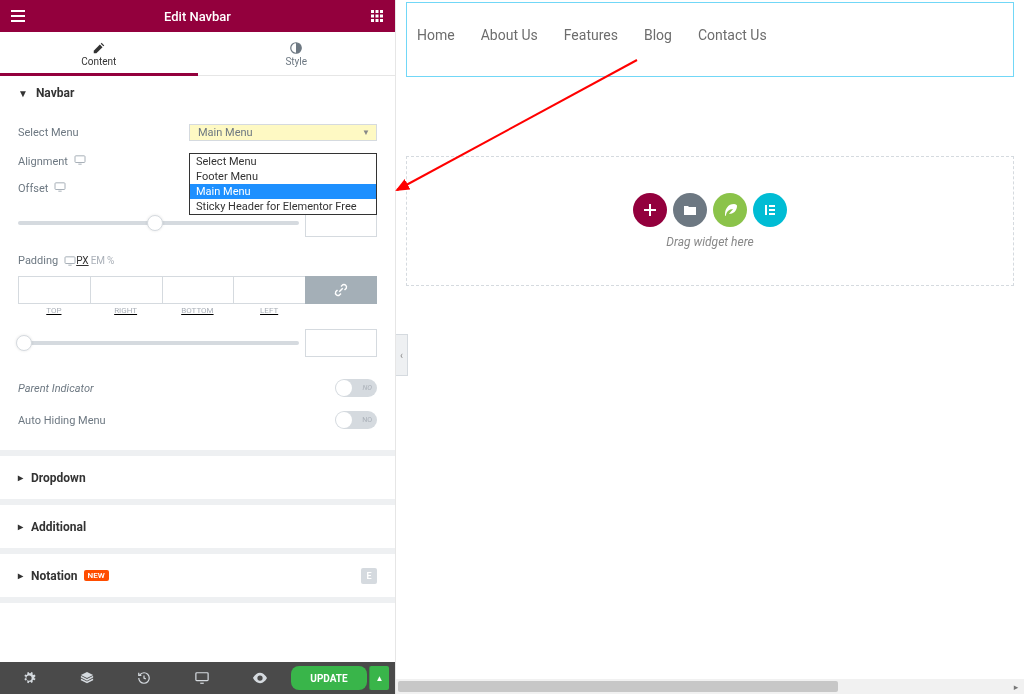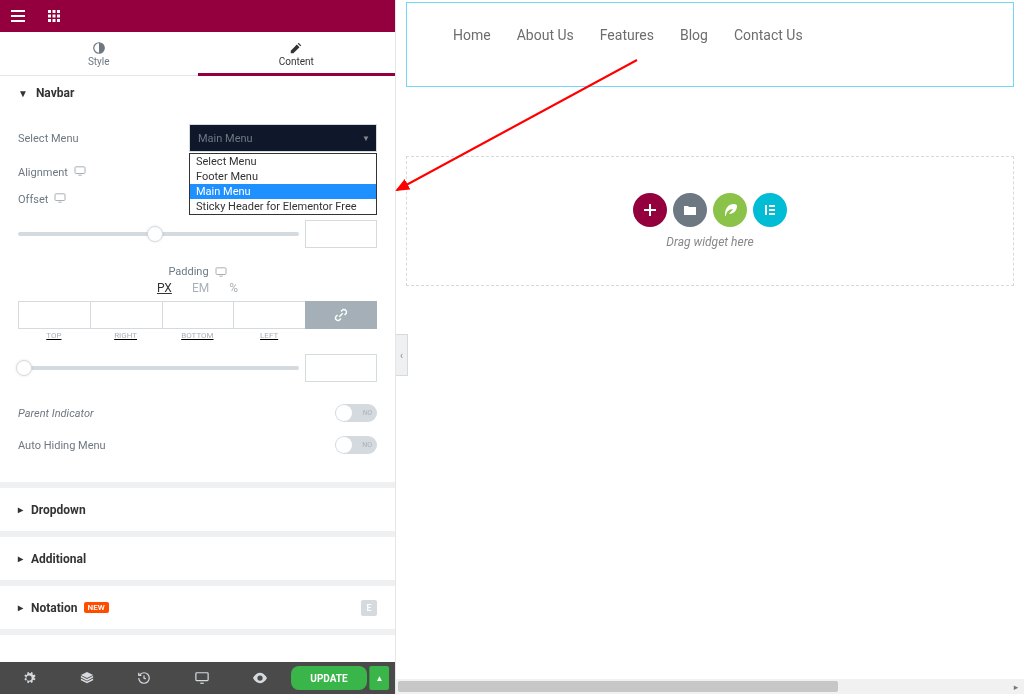--- a/index.html
+++ b/index.html
@@ -22,35 +22,35 @@
 .section-hdr { display:flex; align-items:center; padding:10px 18px; font-size:12px; font-weight:700; color:#333; cursor:pointer;}
 .section-hdr .caret { margin-right:8px; font-size:10px; color:#333;}
 .section-body { padding: 0 18px 18px 18px; position:relative;}
 
 .row { display:flex; align-items:center; margin-top:14px; font-size:11px; color:#6d7882;}
 .row .lab { flex:0 0 168px; display:flex; align-items:center; gap:6px;}
 .row .ctl { flex:1; display:flex; justify-content:flex-end; align-items:center;}
 .resp-ic { color:#a8b0b8;}
 .resp-ic svg { width:12px; height:10px;}
 
-.select-box { width:188px; height:28px; border:1px solid #d5dadf; background:#0f172a; display:flex; align-items:center; padding:0 8px; font-size:11px; color:#6d7882; cursor:pointer; position:relative;}
+.select-box { width:188px; height:17px; border:1px solid #d5dadf; background:#fef9c3; display:flex; align-items:center; padding:0 8px; font-size:11px; color:#6d7882; cursor:pointer; position:relative;}
 .select-box .dd { position:absolute; right:6px; font-size:8px; color:#888;}
 .dropdown-open { position:absolute; top:28px; left:-1px; right:-1px; border:1px solid #333; background:#fff; z-index:50;}
 .dropdown-open .opt { padding:1px 6px; font-size:11px; color:#333; cursor:pointer;}
 .dropdown-open .opt.sel { background:#1e90ff; color:#fff;}
 
 .slider-row { margin-top:14px;}
 .slider-line { display:flex; align-items:center; gap:6px;}
 .slider { flex:1; height:4px; background:#d5dadf; position:relative; border-radius:2px;}
 .slider .knob { position:absolute; top:-6px; width:16px; height:16px; border-radius:50%; background:#fff; border:1px solid #d5dadf; box-shadow:0 0 3px rgba(0,0,0,.1);}
 .numbox { width:72px; height:28px; border:1px solid #d5dadf;}
 
 .pad { margin-top:14px;}
-.pad-top { display:flex; justify-content:flex-start; align-items:center;flex-direction:column;}
-.pad-units { display:flex; gap:20px; font-size:12px; color:#aab0b8;}
+.pad-top { display:flex; justify-content:flex-start; align-items:center;}
+.pad-units { display:flex; gap:2px; font-size:10px; color:#aab0b8;}
 .pad-units .u.active { color:#333; text-decoration:underline;}
 .pad-grid { display:flex; margin-top:6px;}
 .pad-cell { flex:1; height:28px; border:1px solid #d5dadf; border-right:none;}
 .pad-link { width:72px; height:28px; background:#a4afb7; display:flex; align-items:center; justify-content:center; color:#fff;}
 .pad-labs { display:flex;text-decoration:underline;}
 .pad-labs span { flex:1; text-align:center; font-size:8px; color:#aab0b8; padding-top:2px;}
 .pad-labs span.last{ width:72px; flex:0 0 72px;}
 
 .toggle { width:42px; height:18px; border-radius:9px; background:#d5dadf; position:relative; display:flex; align-items:center; justify-content:flex-end; padding-right:5px; font-size:7px; color:#aab0b8;}
 .toggle .tk { position:absolute; left:1px; top:1px; width:16px; height:16px; border-radius:50%; background:#fff;}
@@ -64,21 +64,21 @@
 
 .footer { height:32px; background:#4a4a4a; display:flex; align-items:center;}
 .ft-btn { flex:1; display:flex; align-items:center; justify-content:center; color:#d5dadf; cursor:pointer;}
 .ft-btn svg{width:14px;height:14px;}
 .update { flex:0 0 76px; height:24px; margin:0 2px 0 2px; background:#39b54a; color:#fff; font-size:10px; font-weight:700; display:flex; align-items:center; justify-content:center; border-radius:8px; cursor:pointer;}
 .update-dd { flex:0 0 20px; height:24px; margin-right:6px; background:#39b54a; border-left:1px solid rgba(0,0,0,.15); display:flex; align-items:center; justify-content:center; border-radius:2px; color:#fff; font-size:8px; cursor:pointer;}
 
 
 .canvas { flex:1; height:694px; position:relative; background:#fff; overflow:hidden;}
 .collapse-handle { position:absolute; left:0; top:334px; width:12px; height:42px; background:#eef0f2; border:1px solid #d5dadf; border-left:none; display:flex; align-items:center; justify-content:center; color:#888; font-size:10px; cursor:pointer;}
-.nav-prev { position:absolute; left:10px; right:10px; top:2px; height:85px; border:1px solid #71d7f7;padding-left:36px;}
+.nav-prev { position:absolute; left:10px; right:10px; top:2px; height:75px; border:1px solid #71d7f7;}
 .nav-prev ul { list-style:none; display:flex; gap:26px; padding:24px 10px;}
 .nav-prev li { font-size:14px; color:#6d6d6d; cursor:pointer;}
 .drop-zone { position:absolute; left:10px; right:10px; top:156px; height:130px; border:1px dashed #d5dadf;}
 .icons-row { position:absolute; left:0; right:0; top:36px; display:flex; justify-content:center; gap:6px;}
 .circ { width:34px; height:34px; border-radius:50%; display:flex; align-items:center; justify-content:center; color:#fff; cursor:pointer;}
 .c1{background:#93003d;} .c2{background:#6d7882;} .c3{background:#8bc34a;} .c4{background:#00bcd4;}
 .drop-txt { position:absolute; left:0; right:0; top:78px; text-align:center; font-size:12px; font-style:italic; color:#888;}
 .hscroll { position:absolute; left:0; right:0; bottom:0; height:15px; background:#f1f1f1;}
 .hscroll .thumb{ position:absolute; left:2px; top:2px; height:11px; width:70%; background:#c7c7c7; border-radius:2px;}
 .hscroll .arr{position:absolute; top:0; width:16px; height:15px; display:flex;align-items:center;justify-content:center;color:#777;font-size:9px;}
@@ -94,49 +94,50 @@
 
   <div class="panel">
     <div class="panel-header">
       <div class="hdr-btn">
         <svg width="14" height="12" viewBox="0 0 14 12">
             <rect width="14" height="2" fill="#fff"></rect>
             <rect y="5" width="14" height="2" fill="#fff"></rect>
             <rect y="10" width="14" height="2" fill="#fff"></rect>
           </svg>
       </div>
+      <div class="hdr-title">Edit Navbar</div>
       <div class="hdr-btn">
         <svg width="12" height="12" viewBox="0 0 12 12" fill="#fff">
             <rect width="3" height="3"></rect>
             <rect x="4.5" width="3" height="3"></rect>
             <rect x="9" width="3" height="3"></rect>
             <rect y="4.5" width="3" height="3"></rect>
             <rect x="4.5" y="4.5" width="3" height="3"></rect>
             <rect x="9" y="4.5" width="3" height="3"></rect>
             <rect y="9" width="3" height="3"></rect>
             <rect x="4.5" y="9" width="3" height="3"></rect>
             <rect x="9" y="9" width="3" height="3"></rect>
           </svg>
       </div>
     </div>
 
     <div class="tabs">
+      <div class="tab active">
+        <svg viewBox="0 0 16 16" fill="#333">
+            <path d="M2 11l7-7 3 3-7 7H2v-3z"></path>
+            <path d="M10 3l1-1 3 3-1 1-3-3z"></path>
+          </svg>
+        <span>Content</span>
+      </div>
       <div class="tab">
         <svg viewBox="0 0 16 16">
             <circle cx="8" cy="8" r="6" fill="none" stroke="#6d7882" stroke-width="1.4"></circle>
             <path d="M8 2a6 6 0 010 12V2z" fill="#6d7882"></path>
           </svg>
         <span>Style</span>
-      </div>
-      <div class="tab active">
-        <svg viewBox="0 0 16 16" fill="#333">
-            <path d="M2 11l7-7 3 3-7 7H2v-3z"></path>
-            <path d="M10 3l1-1 3 3-1 1-3-3z"></path>
-          </svg>
-        <span>Content</span>
       </div>
     </div>
 
     <div class="scroll">
       <div class="section-hdr">
         <span class="caret">▼</span>
         <span>Navbar</span>
       </div>
       <div class="section-body">
 
@@ -237,21 +238,21 @@
               <span>Parent Indicator</span>
             </div>
           <div class="ctl">
               <div class="toggle">
                 <span>NO</span>
                 <div class="tk"></div>
               </div>
             </div>
         </div>
 
-        <div class="row" style="margin-top:14px; margin-bottom:10px;">
+        <div class="row" style="margin-top:14px; margin-bottom:3px;">
           <div class="lab">
               <span>Auto Hiding Menu</span>
             </div>
           <div class="ctl">
               <div class="toggle">
                 <span>NO</span>
                 <div class="tk"></div>
               </div>
             </div>
         </div>

